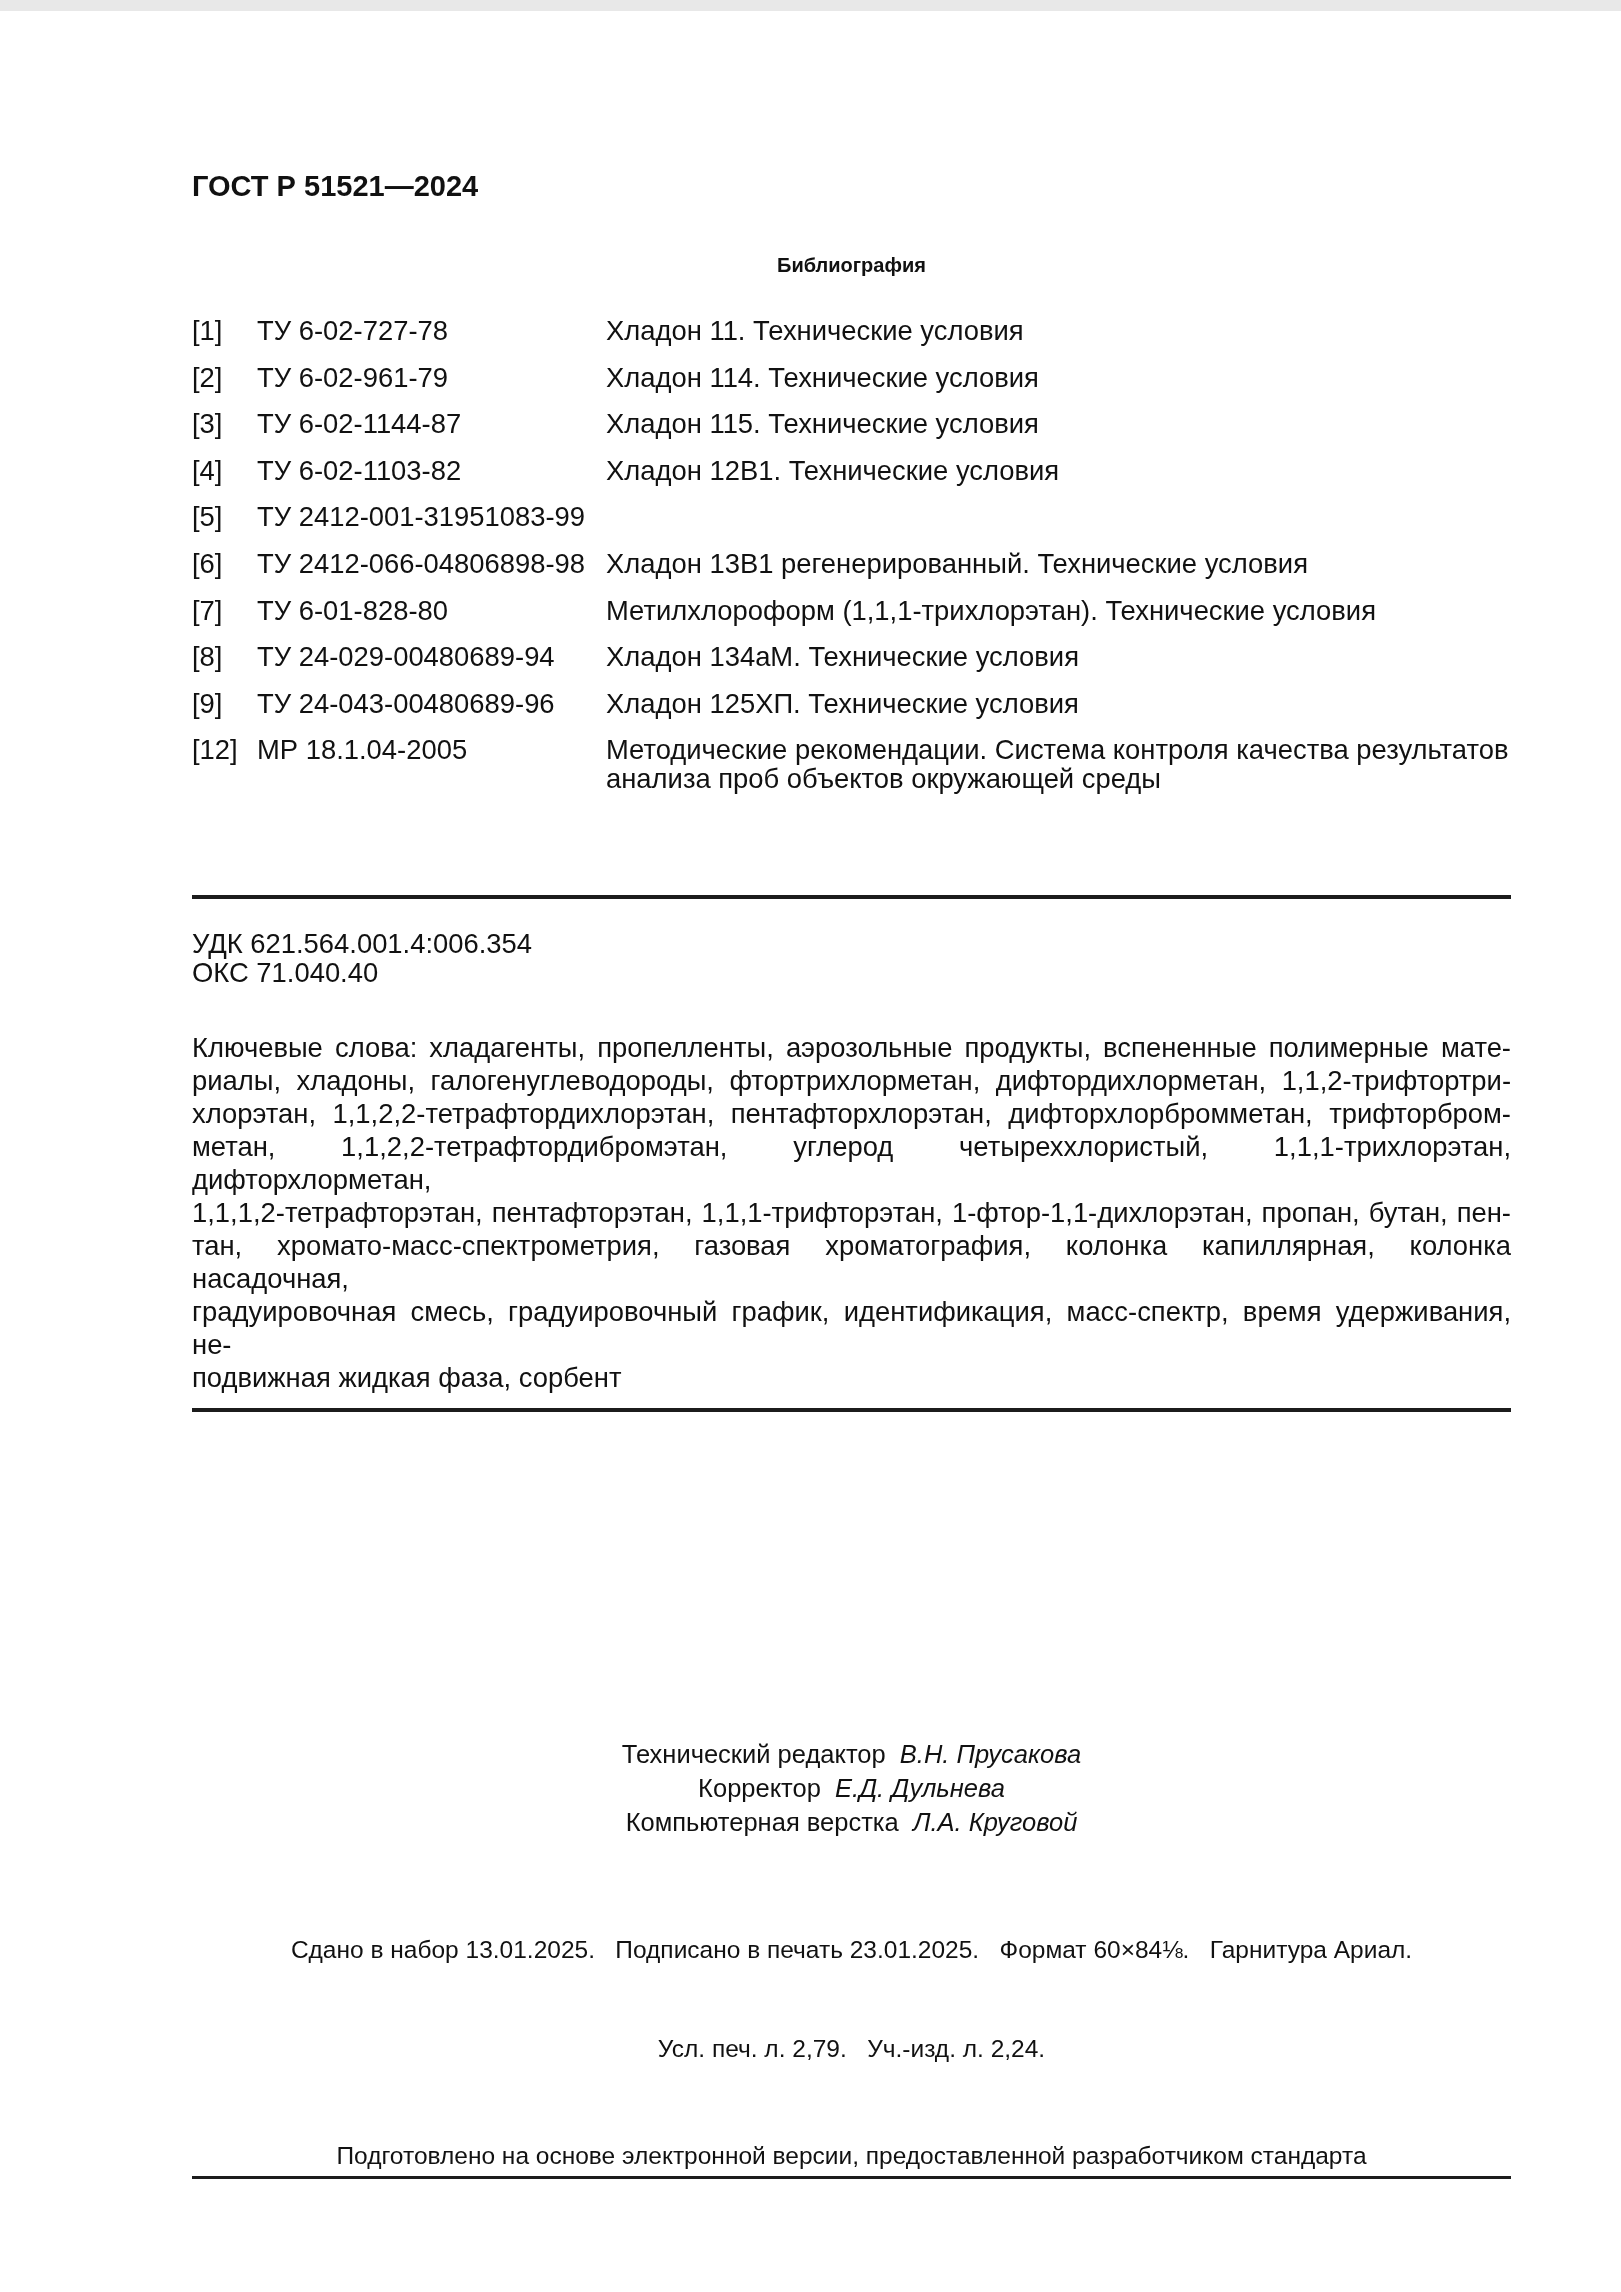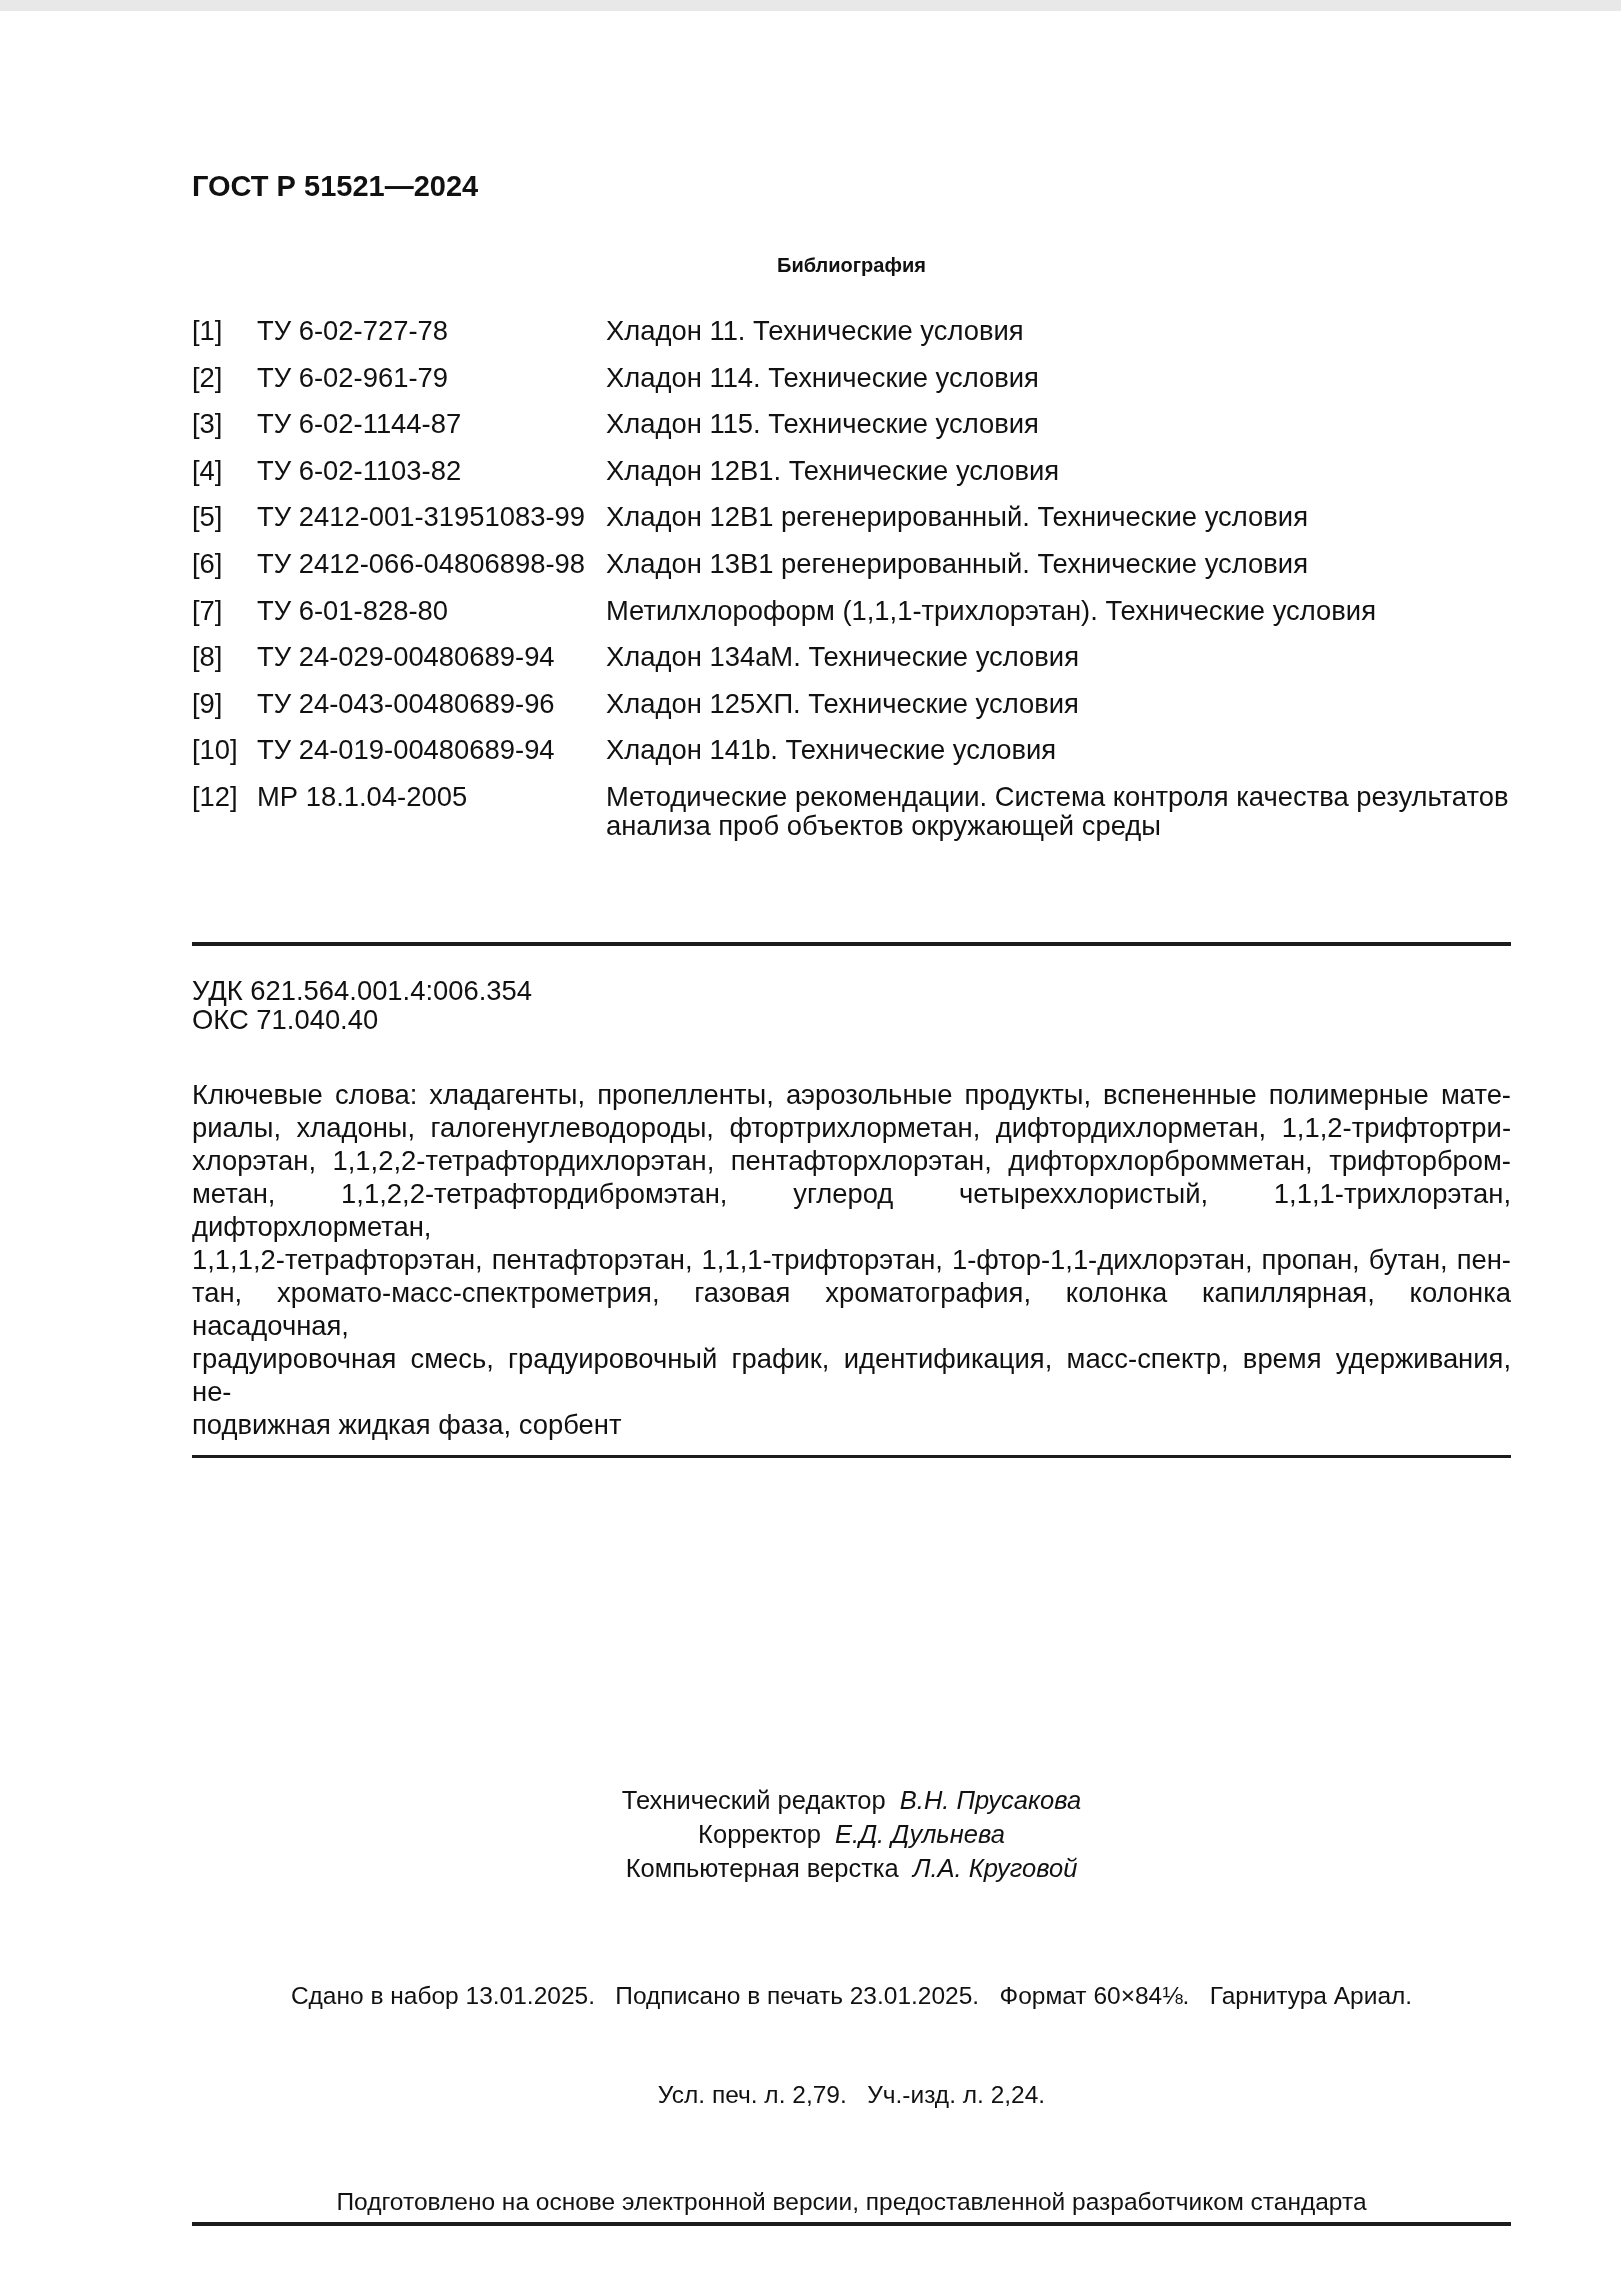--- a/index.html
+++ b/index.html
@@ -121,46 +121,40 @@
         <span>Хладон 115. Технические условия</span>
       </div>
       <div class="bib-row">
         <span>[4]</span>
         <span>ТУ 6-02-1103-82</span>
         <span>Хладон 12В1. Технические условия</span>
       </div>
       <div class="bib-row">
         <span>[5]</span>
         <span>ТУ 2412-001-31951083-99</span>
-        <span>Хладон 12В1 регенерированный. Технические условия</span>
       </div>
       <div class="bib-row">
         <span>[6]</span>
         <span>ТУ 2412-066-04806898-98</span>
         <span>Хладон 13В1 регенерированный. Технические условия</span>
       </div>
       <div class="bib-row">
         <span>[7]</span>
         <span>ТУ 6-01-828-80</span>
         <span>Метилхлороформ (1,1,1-трихлорэтан). Технические условия</span>
       </div>
       <div class="bib-row">
         <span>[8]</span>
         <span>ТУ 24-029-00480689-94</span>
         <span>Хладон 134аМ. Технические условия</span>
       </div>
       <div class="bib-row">
         <span>[9]</span>
         <span>ТУ 24-043-00480689-96</span>
         <span>Хладон 125ХП. Технические условия</span>
-      </div>
-      <div class="bib-row">
-        <span>[10]</span>
-        <span>ТУ 24-019-00480689-94</span>
-        <span>Хладон 141b. Технические условия</span>
       </div>
       <div class="bib-row">
         <span>[12]</span>
         <span>МР 18.1.04-2005</span>
         <span>Методические рекомендации. Система контроля качества результатов анализа проб объектов окружающей среды</span>
       </div>
     </div>
 
     <div class="rule rule-1"></div>
 

